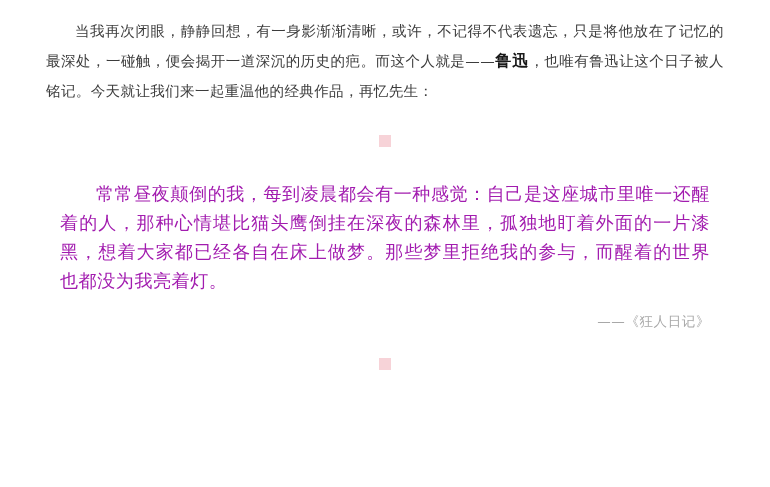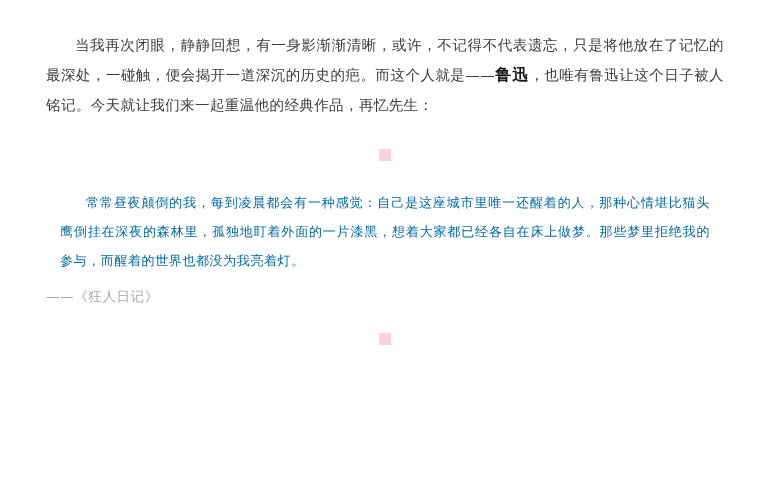--- a/index.html
+++ b/index.html
@@ -14,21 +14,21 @@
     font-family: "DejaVu Sans", "Liberation Sans", sans-serif;
   }
   .page {
     position: relative;
     width: 770px;
     height: 487px;
     box-sizing: border-box;
     padding: 0 46px;
   }
   .intro {
-    margin-top: 30px;
+    margin-top: 16px;
     font-size: 14.5px;
     line-height: 30px;
     color: #3c3c3c;
     text-align: justify;
     text-indent: 2em;
     letter-spacing: 0.4px;
   }
   .intro .highlight {
     font-weight: bold;
     font-size: 16px;
@@ -43,32 +43,33 @@
   .divider .mark {
     position: absolute;
     left: 50%;
     top: 14px;
     width: 12px;
     height: 12px;
     margin-left: -6px;
     background: #f7d3d8;
   }
   .quote {
-    font-size: 13px;
+    font-size: 18px;
     line-height: 29px;
-    color: #0369a1;
+    color: #a21caf;
     text-align: justify;
     text-indent: 2em;
     letter-spacing: 0.6px;
     padding: 0 14px;
   }
   .source {
     margin-top: 8px;
     font-size: 13.5px;
     color: #a8a8a8;
+    text-align: right;
     padding-right: 14px;
     letter-spacing: 0.6px;
   }
   .body-text {
     font-size: 14.5px;
     line-height: 31px;
     color: #3c3c3c;
     text-align: justify;
     text-indent: 2em;
     letter-spacing: 0.4px;

